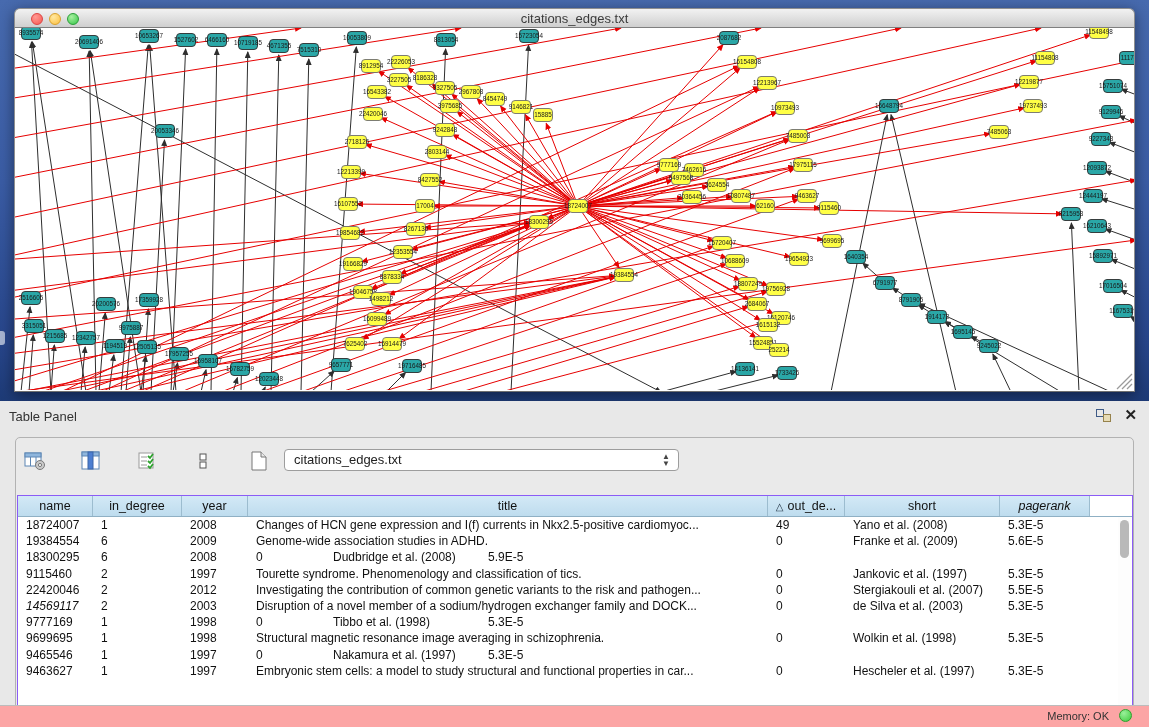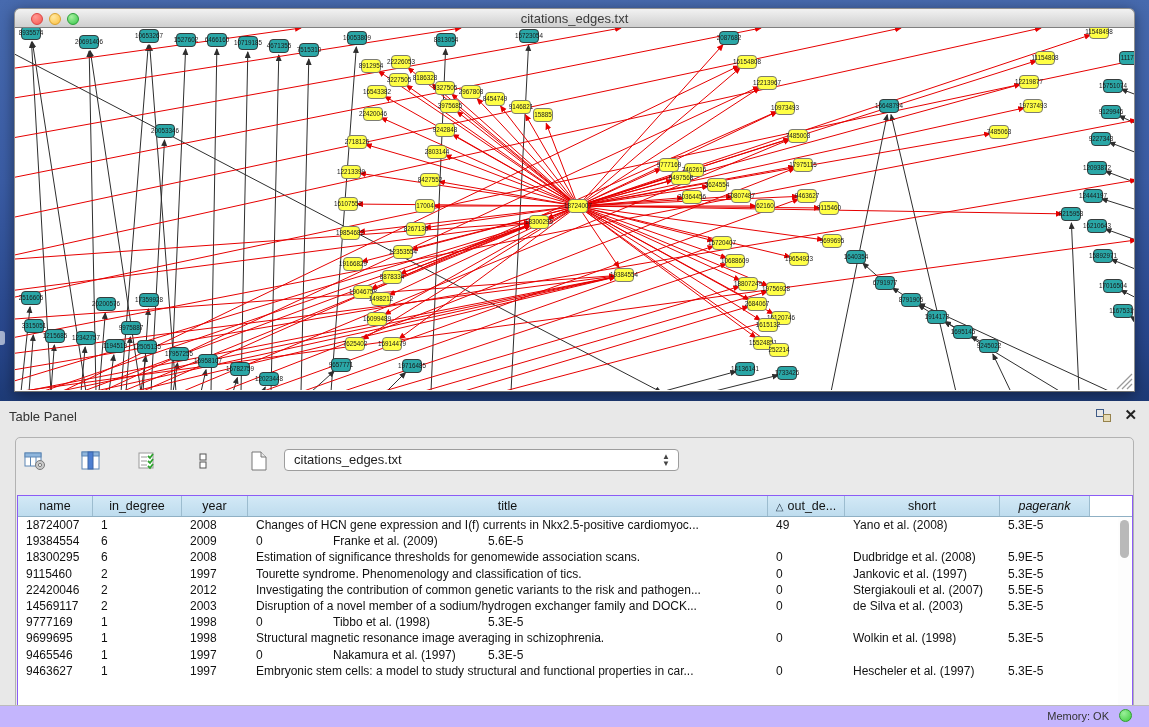--- a/index.html
+++ b/index.html
@@ -66,21 +66,21 @@
   .vthumb{position:absolute;left:2px;top:3px;width:9px;height:38px;background:#b9b9b9;border-radius:5px;}
 
   .tabs{position:absolute;left:413px;top:272px;height:20px;display:flex;
         border:1px solid #9e9e9e;border-radius:4px;overflow:hidden;background:#fff;}
   .tab{height:20px;display:flex;align-items:center;justify-content:center;
        font-size:12.5px;color:#222;border-right:1px solid #aaa;box-sizing:border-box;}
   .tab:last-child{border-right:none;}
   .tab.active{background:#6e6e6e;color:#ececec;}
 
   
-  .statusbar{position:absolute;left:0;top:705px;width:1149px;height:22px;background:#c4b5fd;
+  .statusbar{position:absolute;left:0;top:705px;width:1149px;height:22px;background:#fca5a5;
              border-top:1px solid #bcbcbc;box-sizing:border-box;}
   .mem-label{position:absolute;right:40px;top:4px;font-size:11px;color:#333;}
   .mem-dot{position:absolute;right:17px;top:3px;width:13px;height:13px;border-radius:50%;
            background:radial-gradient(circle at 35% 30%,#9af09a,#3ecb3e);border:1px solid #2f9e2f;box-sizing:border-box;}
 </style>
 </head>
 <body>
 
 <div class="desktop">
   <div class="side-grip"></div>
@@ -600,29 +600,29 @@
             <div class="td" style="width: 66px;">2008</div>
             <div class="td" style="width: 520px;">Changes of HCN gene expression and I(f) currents in Nkx2.5-positive cardiomyoc...</div>
             <div class="td" style="width: 77px;">49</div>
             <div class="td" style="width: 155px;">Yano et al. (2008)</div>
             <div class="td" style="width: 90px;">5.3E-5</div>
           </div>
           <div class="trow">
             <div class="td" style="width: 75px;">19384554</div>
             <div class="td" style="width: 89px;">6</div>
             <div class="td" style="width: 66px;">2009</div>
+            <div class="td" style="width: 520px;">Genome-wide association studies in ADHD.</div>
             <div class="td" style="width: 77px;">0</div>
             <div class="td" style="width: 155px;">Franke et al. (2009)</div>
             <div class="td" style="width: 90px;">5.6E-5</div>
           </div>
           <div class="trow">
             <div class="td" style="width: 75px;">18300295</div>
             <div class="td" style="width: 89px;">6</div>
             <div class="td" style="width: 66px;">2008</div>
-            <div class="td" style="width: 520px;">Estimation of significance thresholds for genomewide association scans.</div>
             <div class="td" style="width: 77px;">0</div>
             <div class="td" style="width: 155px;">Dudbridge et al. (2008)</div>
             <div class="td" style="width: 90px;">5.9E-5</div>
           </div>
           <div class="trow">
             <div class="td" style="width: 75px;">9115460</div>
             <div class="td" style="width: 89px;">2</div>
             <div class="td" style="width: 66px;">1997</div>
             <div class="td" style="width: 520px;">Tourette syndrome. Phenomenology and classification of tics.</div>
             <div class="td" style="width: 77px;">0</div>
@@ -632,21 +632,21 @@
           <div class="trow">
             <div class="td" style="width: 75px;">22420046</div>
             <div class="td" style="width: 89px;">2</div>
             <div class="td" style="width: 66px;">2012</div>
             <div class="td" style="width: 520px;">Investigating the contribution of common genetic variants to the risk and pathogen...</div>
             <div class="td" style="width: 77px;">0</div>
             <div class="td" style="width: 155px;">Stergiakouli et al. (2007)</div>
             <div class="td" style="width: 90px;">5.5E-5</div>
           </div>
           <div class="trow">
-            <div class="td" style="width: 75px;">14569117</div>
+            <div class="td" style="width: 75px; font-style: italic;">14569117</div>
             <div class="td" style="width: 89px;">2</div>
             <div class="td" style="width: 66px;">2003</div>
             <div class="td" style="width: 520px;">Disruption of a novel member of a sodium/hydrogen exchanger family and DOCK...</div>
             <div class="td" style="width: 77px;">0</div>
             <div class="td" style="width: 155px;">de Silva et al. (2003)</div>
             <div class="td" style="width: 90px;">5.3E-5</div>
           </div>
           <div class="trow">
             <div class="td" style="width: 75px;">9777169</div>
             <div class="td" style="width: 89px;">1</div>

